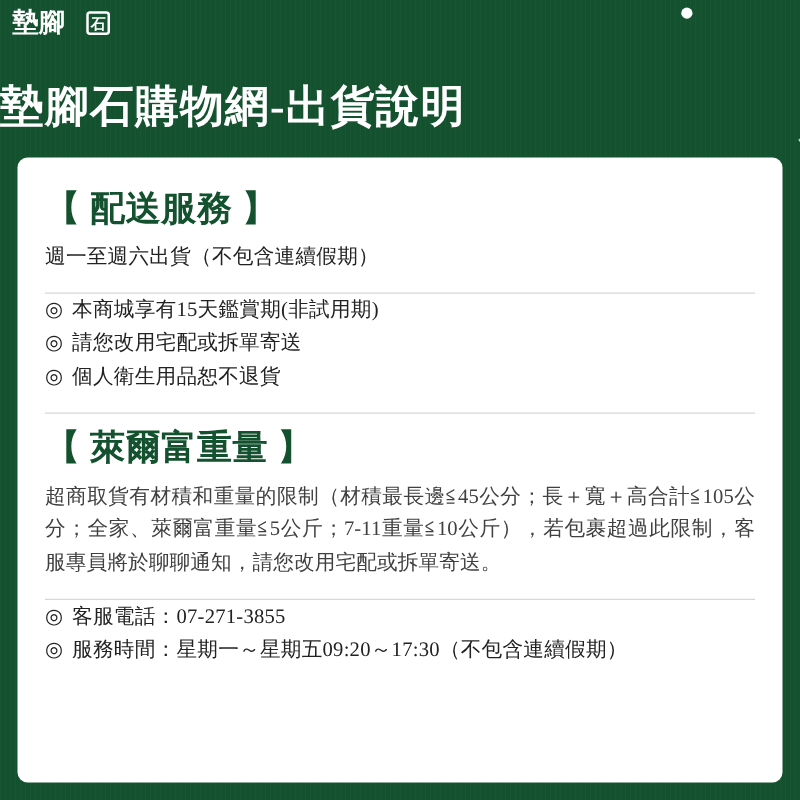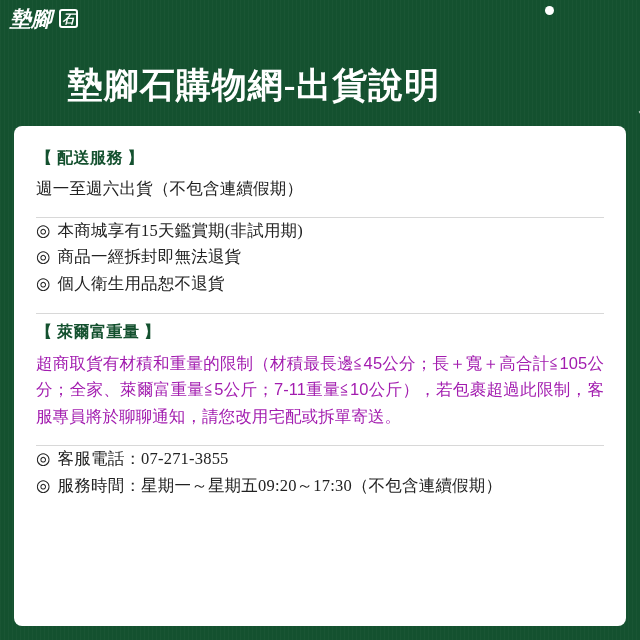--- a/index.html
+++ b/index.html
@@ -36,22 +36,21 @@
     pointer-events: none;
     z-index: 0;
   }
   .logo {
     position: absolute;
     left: 10px;
     top: 8px;
     z-index: 4;
     display: flex;
     align-items: center;
-    gap: 7px;
-    font-style: italic;
+    gap: 17px;
   }
   .logo-text {
     color: #ffffff;
     font-family: "Liberation Sans", sans-serif;
     font-size: 21px;
     font-weight: bold;
     letter-spacing: 0px;
     line-height: 1;
   }
   .logo-mark {
@@ -87,21 +86,21 @@
     height: 9px;
     border-radius: 50%;
     background: #ffffff;
     z-index: 2;
   }
   .title {
     position: absolute;
     top: 62px;
     left: 0;
     width: 508px;
-    text-align: center;
+    text-align: left;
     color: #ffffff;
     font-family: "Liberation Serif", serif;
     font-size: 35px;
     font-weight: bold;
     letter-spacing: 1px;
     z-index: 3;
   }
   .card {
     position: absolute;
     left: 14px;
@@ -114,47 +113,47 @@
     padding: 14px 22px 0 22px;
     z-index: 3;
     overflow: hidden;
   }
   .section {
     padding-bottom: 6px;
   }
   .sec-head {
     color: #14512f;
     font-family: "Liberation Serif", serif;
-    font-size: 16px;
+    font-size: 28px;
     font-weight: bold;
     margin: 8px 0 7px 0;
     letter-spacing: 0.5px;
   }
   .body-text {
     color: #222222;
-    font-family: Liberation Serif, serif;
+    font-family: Liberation Mono, monospace;
     font-size: 16.5px;
     line-height: 1.55;
     letter-spacing: 0.2px;
   }
   .bullet-row {
     color: #222222;
     font-family: "Liberation Serif", serif;
     font-size: 16.5px;
     line-height: 1.62;
     letter-spacing: 0.2px;
     display: flex;
     gap: 7px;
   }
   .bullet-mark {
     flex: 0 0 auto;
   }
   .para {
-    color: #a21caf;
-    font-family: Liberation Sans, sans-serif;
+    color: #404040;
+    font-family: Liberation Serif, serif;
     font-size: 16.5px;
     line-height: 1.62;
     letter-spacing: 0.1px;
     text-align: justify;
   }
   .divider {
     height: 1px;
     background: #d8d8d8;
     margin: 9px 0 0 0;
   }
@@ -182,21 +181,21 @@
     </div>
     <div class="divider"></div>
 
     <div class="section">
       <div class="bullet-row">
         <span class="bullet-mark">◎</span>
         <span>本商城享有15天鑑賞期(非試用期)</span>
       </div>
       <div class="bullet-row">
         <span class="bullet-mark">◎</span>
-        <span>商品一經拆封即無法退貨</span>
+        <span>請您改用宅配或拆單寄送</span>
       </div>
       <div class="bullet-row">
         <span class="bullet-mark">◎</span>
         <span>個人衛生用品恕不退貨</span>
       </div>
     </div>
     <div class="divider"></div>
 
     <div class="section">
       <div class="sec-head">【 萊爾富重量 】</div>

